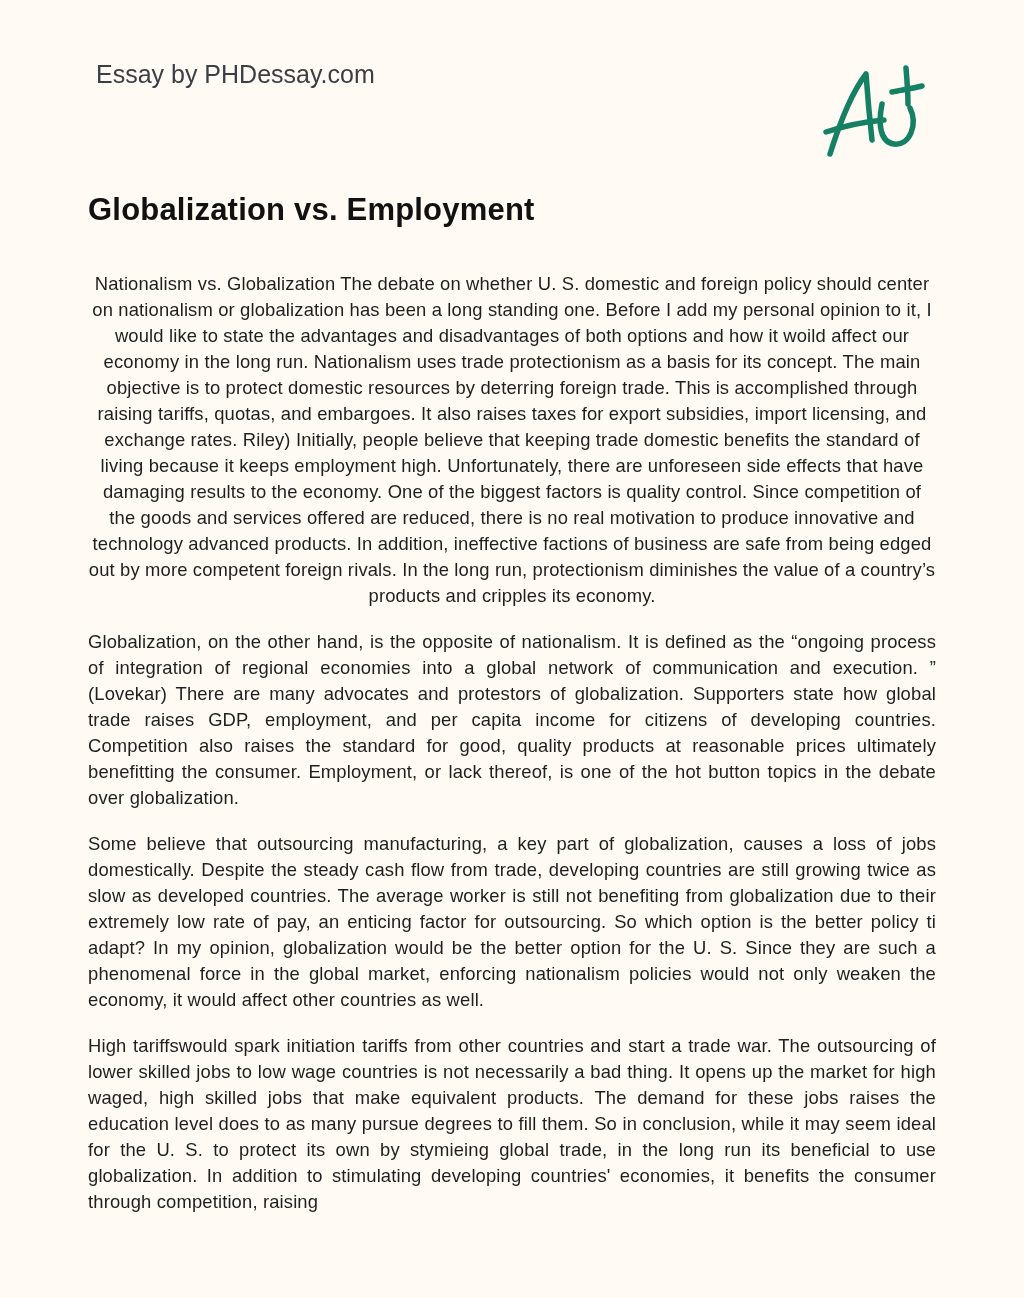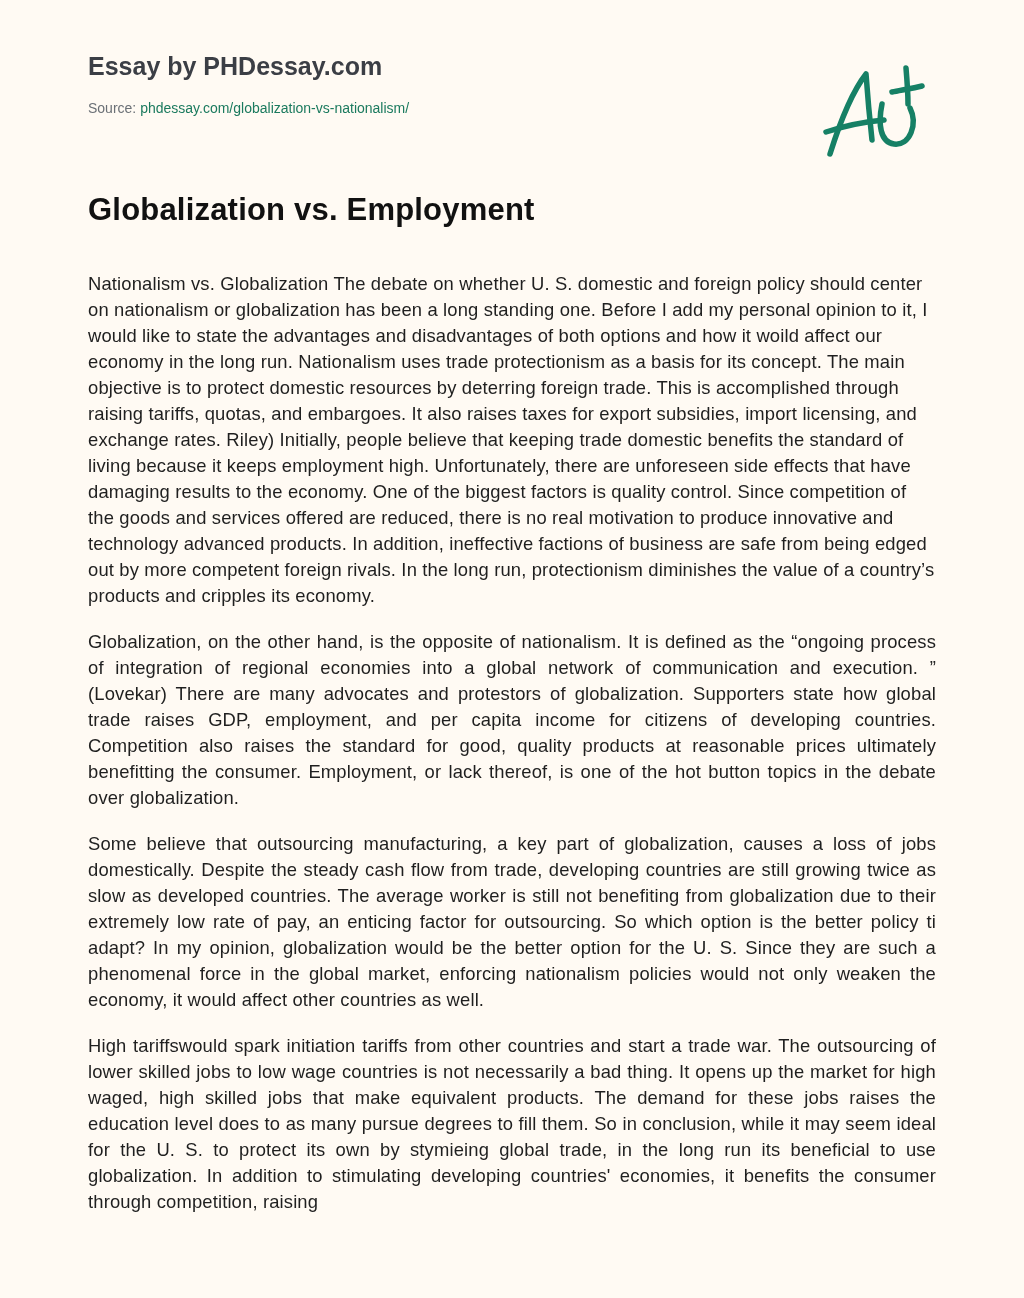--- a/index.html
+++ b/index.html
@@ -13,24 +13,24 @@
       position: relative;
     }
     .header {
       position: absolute;
       left: 88px;
       top: 48px;
       width: 700px;
     }
     .site-title {
       font-family: "Liberation Sans", sans-serif;
-      font-weight: bold;
+      font-weight: normal;
       font-size: 25px;
       color: #3b3e45;
-      margin: 0;
+      margin: 8px;
       line-height: 36px;
     }
     .source-line {
       margin-top: 14px;
       font-family: "Liberation Sans", sans-serif;
       font-size: 14px;
       color: #6b7076;
       line-height: 20px;
     }
     .source-link {
@@ -64,30 +64,27 @@
     }
     .essay-body p {
       margin: 0 0 20px 0;
       font-family: "Liberation Sans", sans-serif;
       font-size: 18.4px;
       line-height: 26px;
       color: #1f1f1f;
       text-align: justify;
       letter-spacing: 0.15px;
     }
-    .essay-body p.ragged { text-align: left; }
+    .essay-body p.ragged { text-align: center; }
   </style>
 </head>
 <body>
 
 <div class="header">
   <h2 class="site-title">Essay by PHDessay.com</h2>
-  <div class="source-line">
-    <span>Source: </span><a class="source-link">phdessay.com/globalization-vs-nationalism/</a>
-  </div>
 </div>
 
 <div class="logo">
   <svg width="110" height="100" viewBox="0 0 110 100" fill="none" stroke="#168065" stroke-width="5.5" stroke-linecap="round" stroke-linejoin="round">
 
     <path d="M8 92 C 18 60, 30 30, 44 12 C 46 40, 48 60, 50 78"></path>
     <path d="M4 70 C 22 64, 40 60, 62 58"></path>
 
     <path d="M60 42 C 56 62, 58 80, 72 82 C 88 84, 96 62, 88 46"></path>
 

